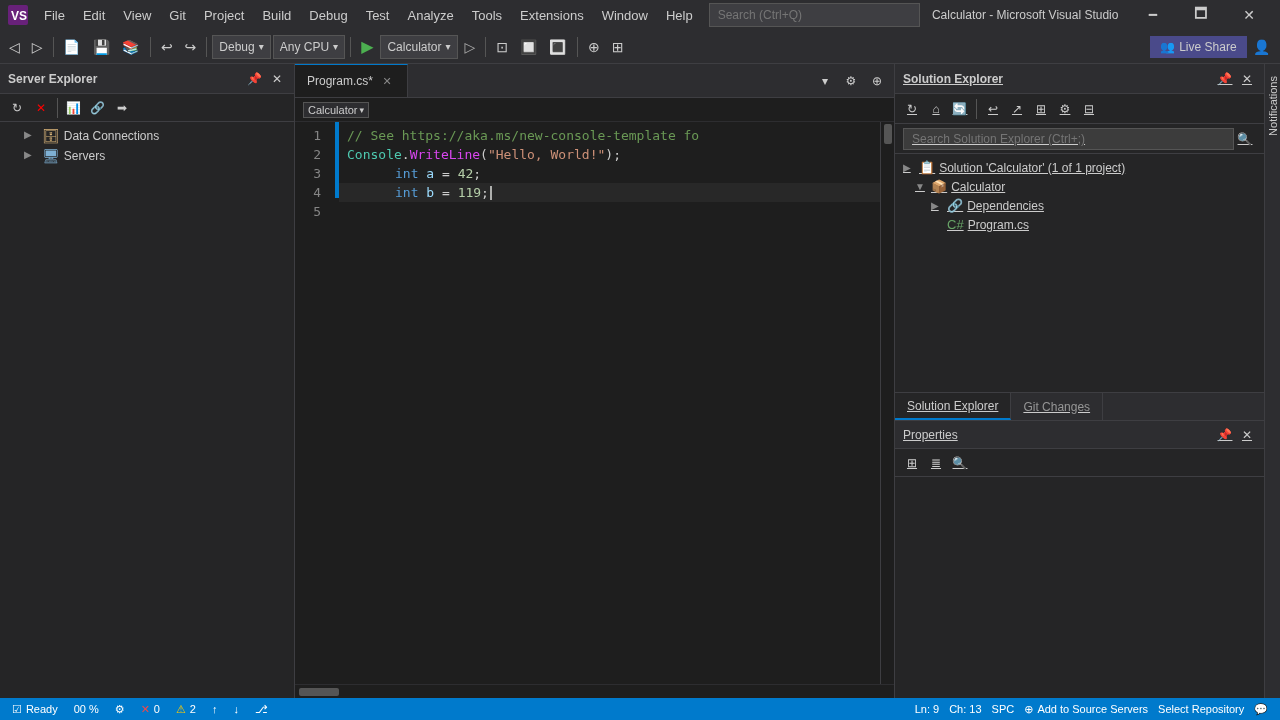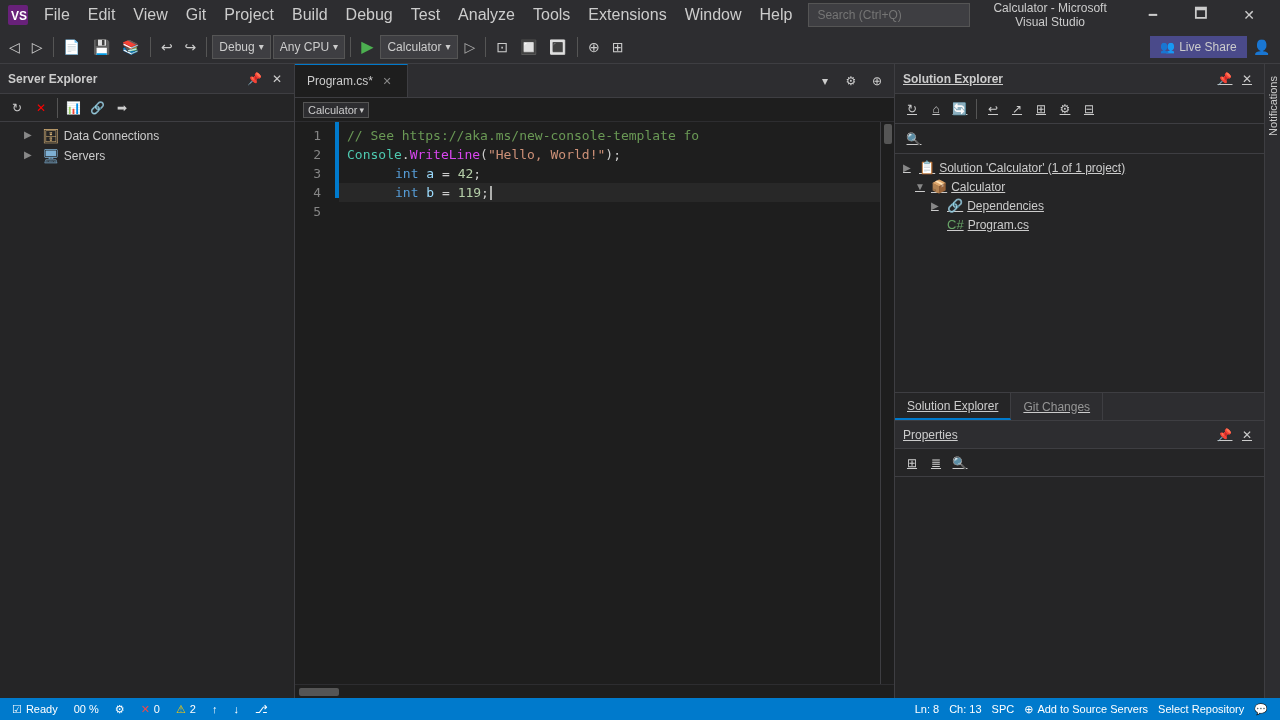--- a/index.html
+++ b/index.html
@@ -32,21 +32,21 @@
       align-items: center;
       justify-content: center;
     }
     .title-bar-menu {
       display: flex;
       gap: 2px;
     }
     .menu-item {
       padding: 4px 8px;
       cursor: pointer;
-      font-size: 16px;
+      font-size: 13px;
       color: #cccccc;
     }
     .title-bar-title {
       flex: 1;
       text-align: center;
       font-size: 12px;
       color: #cccccc;
     }
     .title-bar-controls {
       display: flex;
@@ -706,20 +706,21 @@
       <div class="panel-tool-btn">🔄</div>
       <div class="toolbar-separator"></div>
       <div class="panel-tool-btn">↩</div>
       <div class="panel-tool-btn">↗</div>
       <div class="panel-tool-btn">⊞</div>
       <div class="panel-tool-btn">⚙</div>
       <div class="panel-tool-btn">⊟</div>
     </div>
 
     <div class="sol-search">
+      <input class="sol-search-input" type="text" placeholder="Search Solution Explorer (Ctrl+;)" style="">
       <div class="panel-tool-btn" style="width:22px;flex-shrink:0;">🔍</div>
     </div>
 
     <div class="sol-tree">
 
       <div class="sol-item">
         <span class="expand-arrow">▶</span>
         <span class="sol-icon">📋</span>
         <span>Solution 'Calculator' (1 of 1 project)</span>
       </div>
@@ -794,21 +795,21 @@
     <span>↑</span>
   </div>
   <div class="status-item">
     <span>↓</span>
   </div>
   <div class="status-item">
     <span>⎇</span>
   </div>
   <div class="status-right">
     <div class="status-item">
-      <span>Ln: 8</span>
+      <span>Ln: 9</span>
     </div>
     <div class="status-item">
       <span>Ch: 13</span>
     </div>
     <div class="status-item">
       <span>SPC</span>
     </div>
     <div class="status-item">
       <span>⊕</span>
       <span>Add to Source Servers</span>

